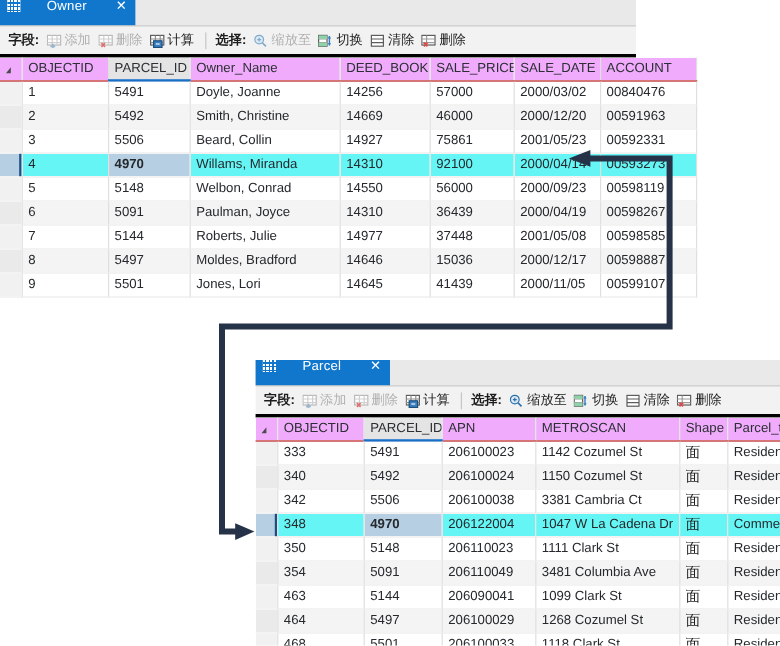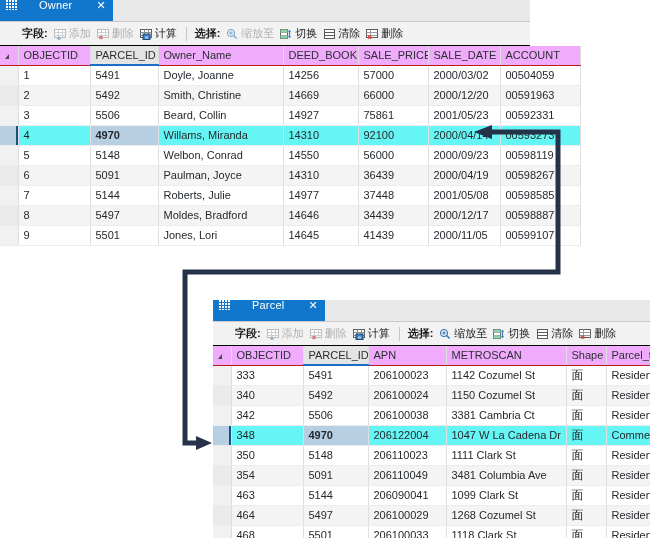--- a/index.html
+++ b/index.html
@@ -74,24 +74,24 @@
   .tabstrip-rest {
     flex: 1;
     background: #e9e9e9;
     border-bottom: 0;
   }
 
   
   .toolbar {
     height: 23px;
     background: #f2f2f2;
-    border-bottom: 1px solid #000000;
+    border-bottom: 3px solid #000000;
     display: flex;
     align-items: center;
-    padding: 0 19px;
+    padding: 0 4px;
     font-size: 11px;
     color: #2b2b2b;
     white-space: nowrap;
     gap: 0;
   }
   .tb-group-label {
     font-weight: bold;
     margin: 0 4px 0 3px;
     color: #1c1c1c;
   }
@@ -344,29 +344,29 @@
       </thead>
       <tbody>
           <tr>
             <td class="rowsel"></td>
             <td>1</td>
             <td class="num sel-col">5491</td>
             <td>Doyle, Joanne</td>
             <td class="num">14256</td>
             <td class="num">57000</td>
             <td>2000/03/02</td>
-            <td>00504059</td>
+            <td>00840476</td>
           </tr>
           <tr class="alt">
             <td class="rowsel"></td>
             <td>2</td>
             <td class="num sel-col">5492</td>
             <td>Smith, Christine</td>
             <td class="num">14669</td>
-            <td class="num">66000</td>
+            <td class="num">46000</td>
             <td>2000/12/20</td>
             <td>00591963</td>
           </tr>
           <tr>
             <td class="rowsel"></td>
             <td>3</td>
             <td class="num sel-col">5506</td>
             <td>Beard, Collin</td>
             <td class="num">14927</td>
             <td class="num">75861</td>
@@ -412,21 +412,21 @@
             <td class="num">37448</td>
             <td>2001/05/08</td>
             <td>00598585</td>
           </tr>
           <tr class="alt">
             <td class="rowsel"></td>
             <td>8</td>
             <td class="num sel-col">5497</td>
             <td>Moldes, Bradford</td>
             <td class="num">14646</td>
-            <td class="num">34439</td>
+            <td class="num">15036</td>
             <td>2000/12/17</td>
             <td>00598887</td>
           </tr>
           <tr>
             <td class="rowsel"></td>
             <td>9</td>
             <td class="num sel-col">5501</td>
             <td>Jones, Lori</td>
             <td class="num">14645</td>
             <td class="num">41439</td>

